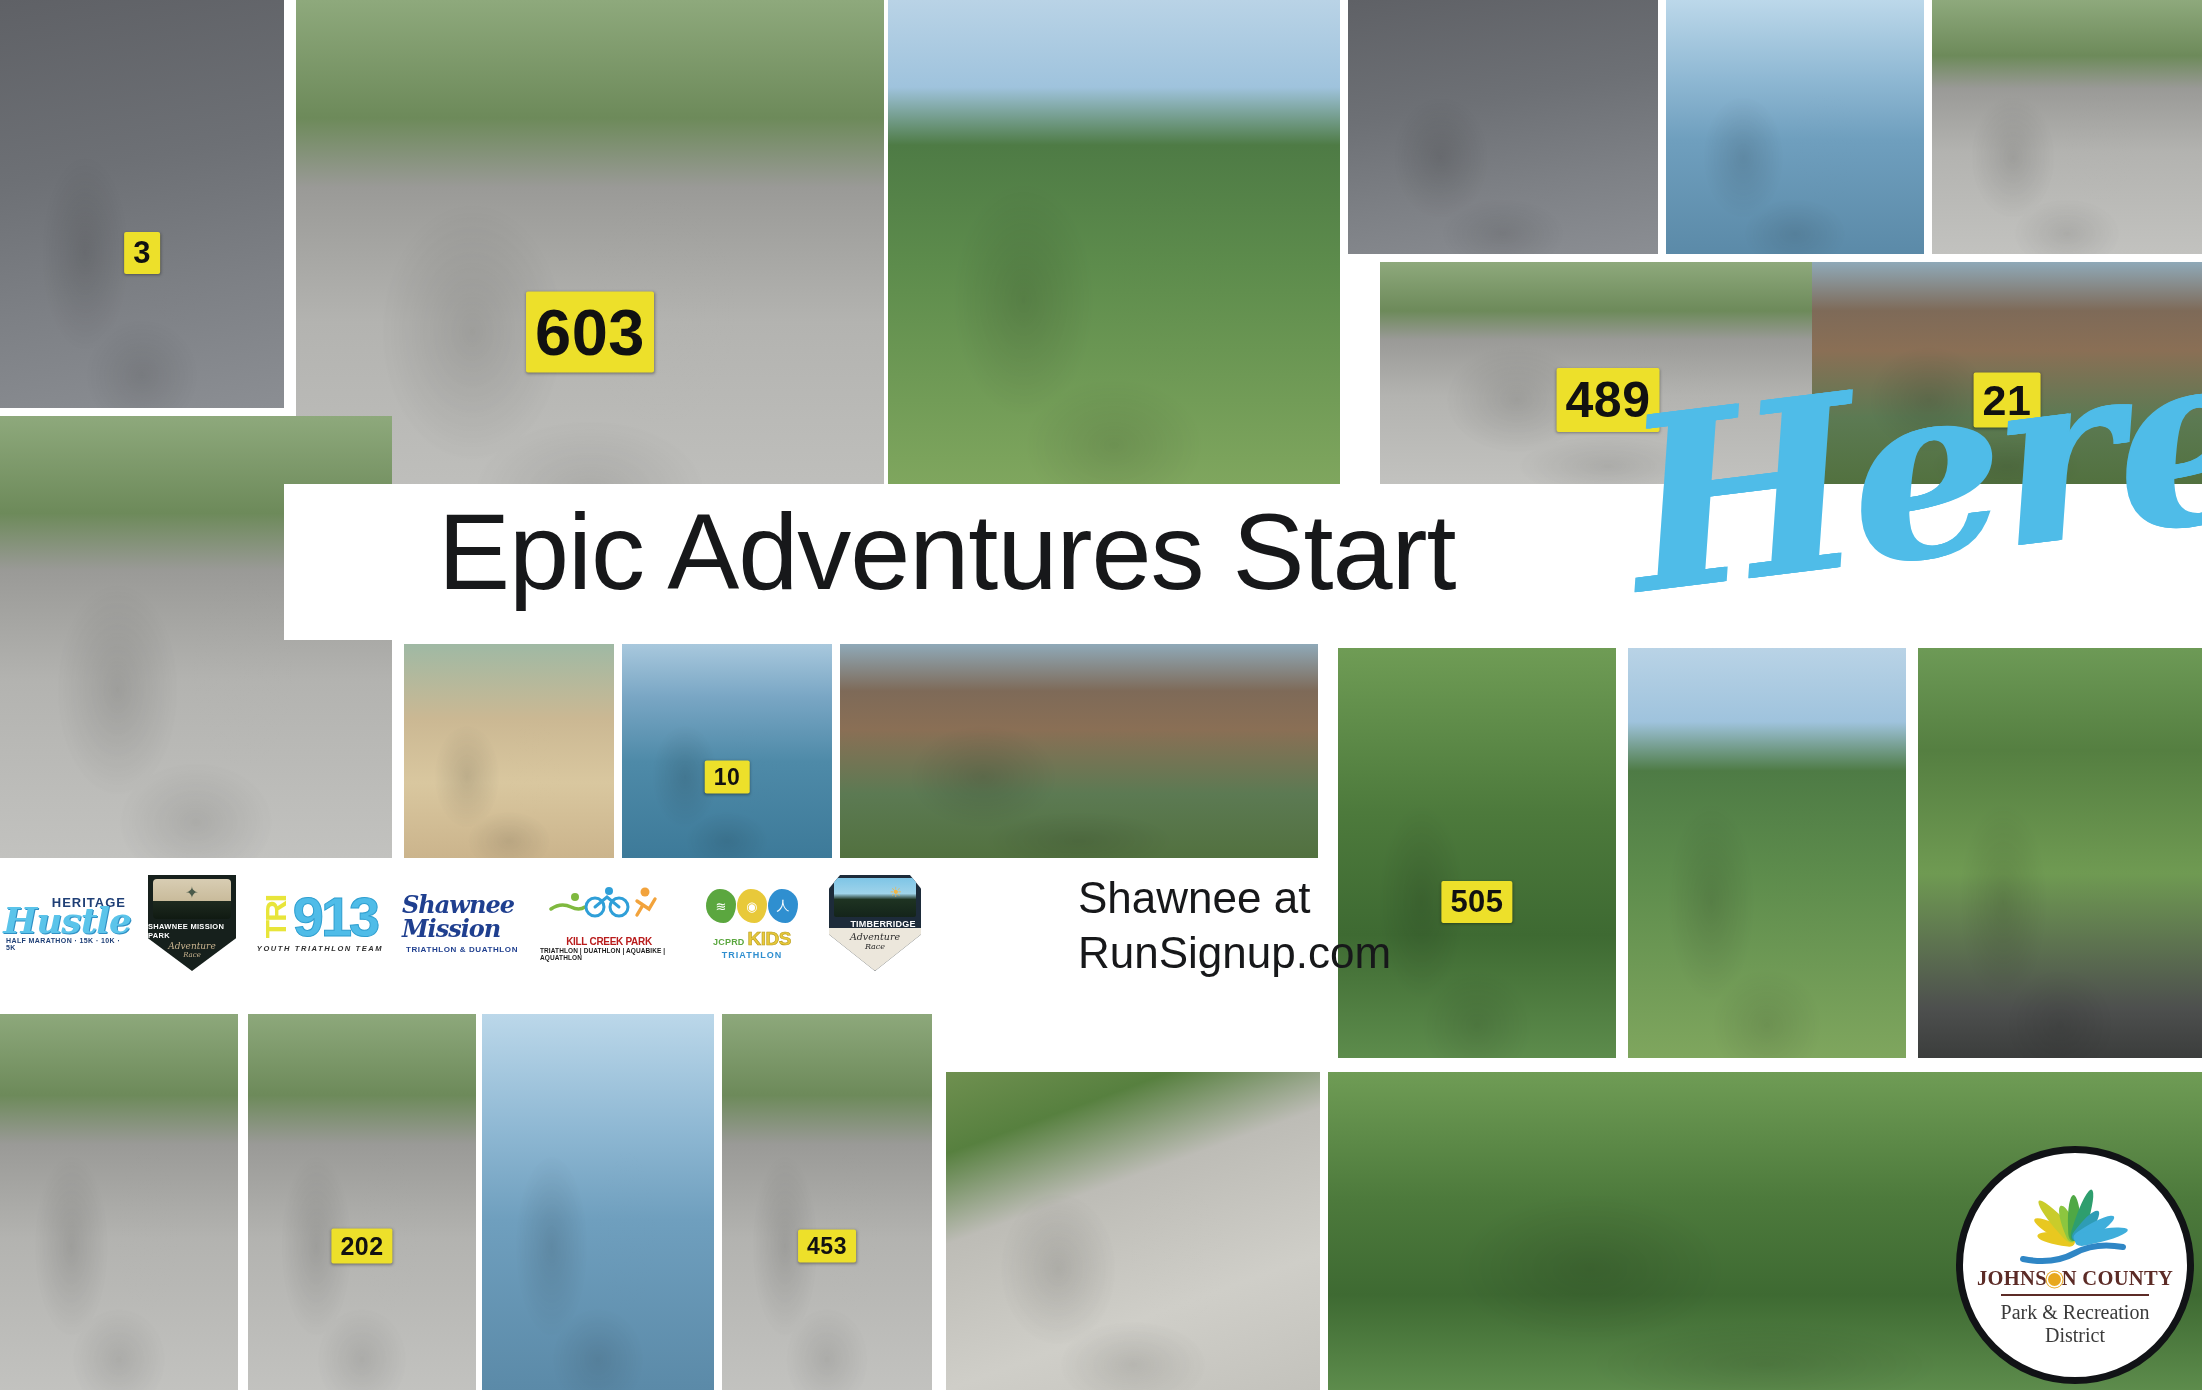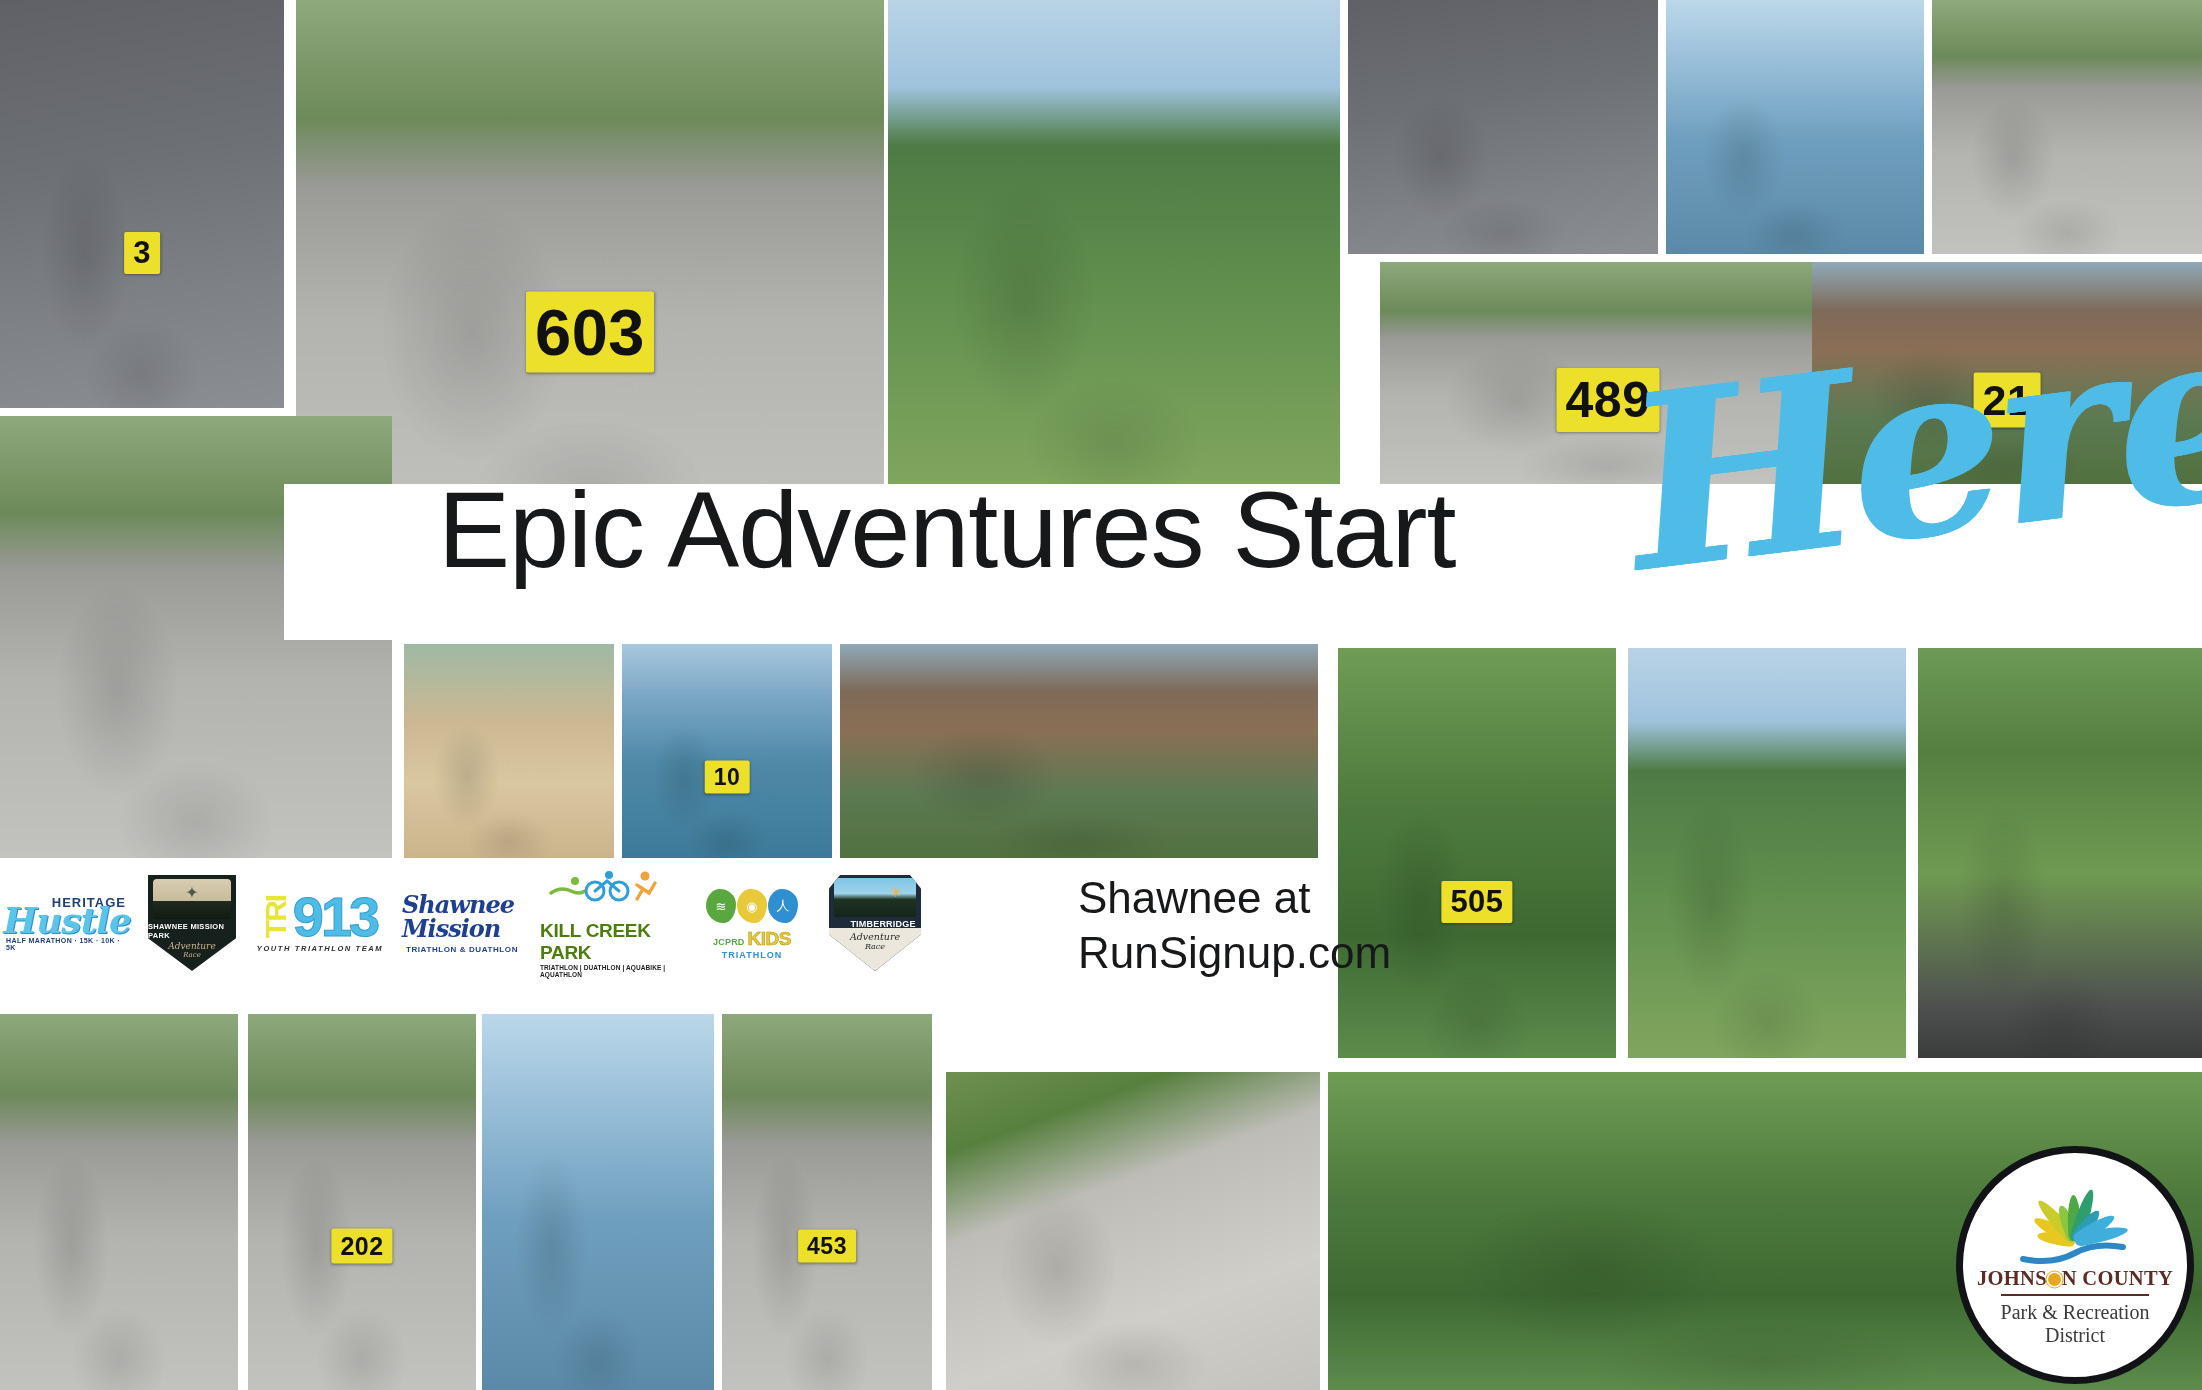--- a/index.html
+++ b/index.html
@@ -54,21 +54,21 @@
       radial-gradient(ellipse 22% 34% at 30% 62%, rgba(0,0,0,.22), transparent 70%),
       radial-gradient(ellipse 18% 30% at 62% 58%, rgba(255,255,255,.18), transparent 70%),
       radial-gradient(ellipse 26% 18% at 50% 92%, rgba(0,0,0,.18), transparent 75%);
     mix-blend-mode: multiply;
     opacity:.55;
   }
 
   
   #headline-row {
     position: absolute;
-    left: 0; top: 462px;
+    left: 0; top: 484px;
     width: 2202px; height: 160px;
     z-index: 6;
     pointer-events: none;
   }
   #headline-main {
     position:absolute;
     left: 438px; top: 4px;
     font-family: "Liberation Sans", sans-serif;
     font-size: 108px;
     font-weight: 400;
@@ -145,21 +145,21 @@
 
   
   .lg-smt { width:120px; }
   .smt-script { font-family:"DejaVu Serif",serif; font-style:italic; font-weight:700;
       font-size:24px; color:#1F3F8F; letter-spacing:-1px; line-height:1;}
   .smt-sub { font-size:8px; font-weight:700; color:#1F3F8F; letter-spacing:.6px; margin-top:4px;}
 
   
   .lg-kcp { width:138px; }
   .kcp-icons{ display:flex; align-items:center; gap:2px; height:34px;}
-  .kcp-name { font-size:19px; font-weight:700; color:#4d7c0f; letter-spacing:-.3px; margin-top:17px;}
+  .kcp-name { font-size:10px; font-weight:700; color:#b91c1c; letter-spacing:-.3px; margin-top:17px;}
   .kcp-sub  { font-size:6.5px; font-weight:700; color:#1b1b1b; letter-spacing:.1px;}
 
   
   .lg-kids { width:112px; }
   .kids-splats{ display:flex; gap:1px; height:40px; align-items:center;}
   .splat{ width:30px;height:34px;border-radius:46% 54% 42% 58%/50% 44% 56% 50%;
       display:flex;align-items:center;justify-content:center;color:#fff;font-size:13px;}
   .kids-row{ display:flex; align-items:baseline; gap:3px; margin-top:2px;}
   .kids-jcprd{font-size:9px;font-weight:700;color:#5BA73F;letter-spacing:.2px;}
   .kids-kids{font-size:19px;font-weight:700;color:#E8C93A;letter-spacing:-.5px;

